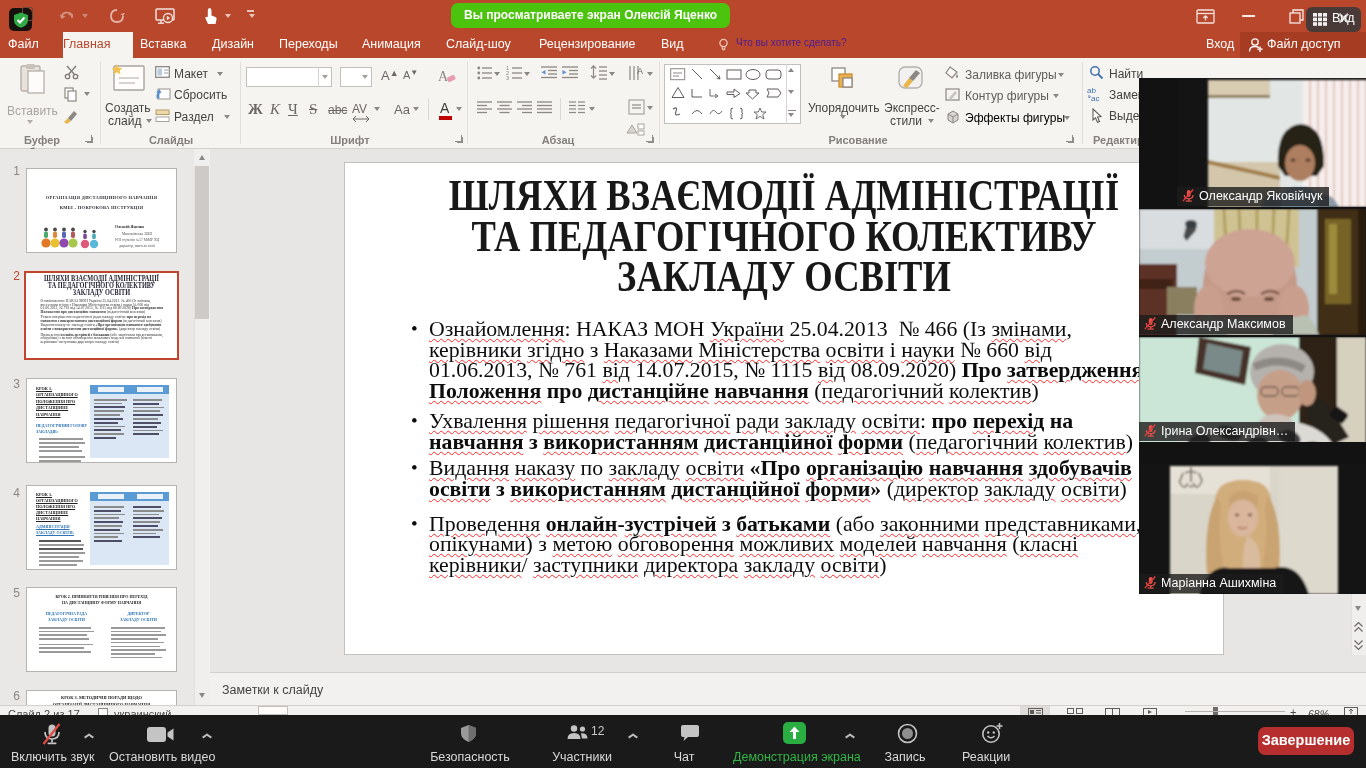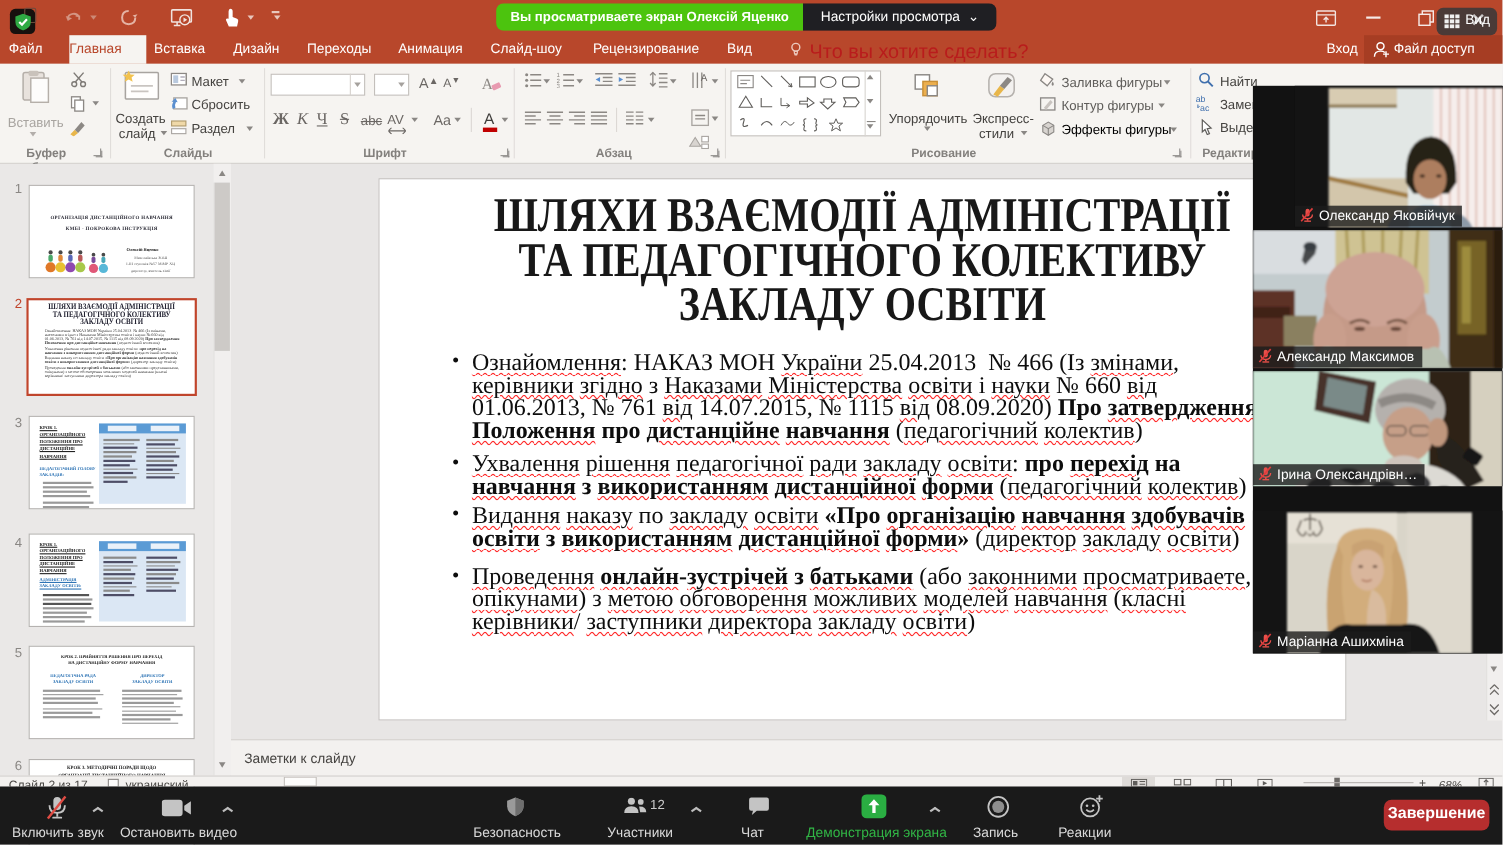--- a/index.html
+++ b/index.html
@@ -117,21 +117,21 @@
     <div class="tab" style="left:212px;width:54px;">Дизайн</div>
     <div class="tab" style="left:279px;width:72px;">Переходы</div>
     <div class="tab" style="left:362px;width:70px;">Анимация</div>
     <div class="tab" style="left:446px;width:74px;">Слайд-шоу</div>
     <div class="tab" style="left:539px;width:112px;">Рецензирование</div>
     <div class="tab" style="left:661px;width:40px;">Вид</div>
     <svg class="abs" style="left:717px;top:6px;" width="13" height="15" viewBox="0 0 13 15">
         <circle cx="6.5" cy="5" r="3.6" fill="none" stroke="#ecc8bd" stroke-width="1.3"></circle>
         <path d="M5 8.5 L8 8.5 L7.7 11 L5.3 11 Z M5.3 11.8 L7.7 11.8" stroke="#ecc8bd" stroke-width="1.1" fill="none"></path>
       </svg>
-    <div class="abs" style="left:736px;top:5px;color:#b91c1c;font-size:18px;">Что вы хотите сделать?</div>
+    <div class="abs" style="left:736px;top:5px;color:#4c1d95;font-size:10px;">Что вы хотите сделать?</div>
     <div class="abs" style="left:1206px;top:5px;color:#fff;font-size:12.5px;">Вход</div>
   </div>
   <div id="share-block">
     <svg class="abs" style="left:7px;top:5px;" width="17" height="17" viewBox="0 0 17 17">
         <circle cx="8" cy="5" r="3.2" fill="none" stroke="#fff" stroke-width="1.3"></circle>
         <path d="M2.5 14.5 Q2.5 9.5 8 9.5 Q10.5 9.5 12 10.7" fill="none" stroke="#fff" stroke-width="1.3"></path>
         <path d="M13 9.5 L13 15 M10.3 12.2 L15.7 12.2" stroke="#fff" stroke-width="1.3"></path>
       </svg>
     <span style="margin-left:27px;">Файл доступ</span>
   </div>
@@ -621,21 +621,21 @@
     <span class="sq">керівники</span> <span class="sq">згідно</span> з <span class="sq">Наказами</span> <span class="sq">Міністерства</span> <span class="sq">освіти</span> і <span class="sq">науки</span> № 660 <span class="sq">від</span><br>
     01.06.2013, № 761 <span class="sq">від</span> 14.07.2015, № 1115 <span class="sq">від</span> 08.09.2020) <b>Про <span class="sq">затвердження</span></b><br>
     <b><span class="sq">Положення</span> про <span class="sq">дистанційне</span> <span class="sq">навчання</span></b> (<span class="sq">педагогічний</span> <span class="sq">колектив</span>)</div>
     <div class="bgap1"></div>
     <div class="blt"><span class="sq">Ухвалення</span> <span class="sq">рішення</span> <span class="sq">педагогічної</span> <span class="sq">ради</span> <span class="sq">закладу</span> <span class="sq">освіти</span>: <b>про <span class="sq">перехід</span> на</b><br>
     <b><span class="sq">навчання</span> з <span class="sq">використанням</span> <span class="sq">дистанційної</span> <span class="sq">форми</span></b> (<span class="sq">педагогічний</span> <span class="sq">колектив</span>)</div>
     <div class="bgap2"></div>
     <div class="blt"><span class="sq">Видання</span> <span class="sq">наказу</span> по <span class="sq">закладу</span> <span class="sq">освіти</span> <b>«Про <span class="sq">організацію</span> <span class="sq">навчання</span> <span class="sq">здобувачів</span></b><br>
     <b><span class="sq">освіти</span> з <span class="sq">використанням</span> <span class="sq">дистанційної</span> <span class="sq">форми</span>»</b> (<span class="sq">директор</span> <span class="sq">закладу</span> <span class="sq">освіти</span>)</div>
     <div class="bgap3"></div>
-    <div class="blt"><span class="sq">Проведення</span> <b><span class="sq">онлайн</span>-<span class="sq">зустрічей</span> з <span class="sq">батьками</span></b> (або <span class="sq">законними</span> <span class="sq">просматриваете</span>,<br>
+    <div class="blt"><span class="sq">Проведення</span> <b><span class="sq">онлайн</span>-<span class="sq">зустрічей</span> з <span class="sq">батьками</span></b> (або <span class="sq">законними</span> <span class="sq">представниками</span>,<br>
     <span class="sq">опікунами</span>) з <span class="sq">метою</span> <span class="sq">обговорення</span> <span class="sq">можливих</span> <span class="sq">моделей</span> <span class="sq">навчання</span> (<span class="sq">класні</span><br>
     <span class="sq">керівники</span>/ <span class="sq">заступники</span> <span class="sq">директора</span> <span class="sq">закладу</span> <span class="sq">освіти</span>)</div>
   </div>
 
   <div id="notesbar">
       <div style="position:absolute;left:12px;top:10px;font-size:12.5px;color:#454340;">Заметки к слайду</div>
     </div>
 
   <div class="abs" style="left:1351px;top:149px;width:15px;height:506px;background:#f1efee;border-left:1px solid #e2dfdd;"></div>
   <div class="abs" style="left:1355px;top:606px;width:0;height:0;border-left:3.5px solid transparent;border-right:3.5px solid transparent;border-top:5px solid #8a8784;"></div>
@@ -921,21 +921,20 @@
         <path d="M6.5 14 Q10 17.5 13.5 14" stroke="#c4c4c4" stroke-width="1.5" fill="none"></path>
         <path d="M18.5 1 L18.5 7 M15.5 4 L21.5 4" stroke="#c4c4c4" stroke-width="1.6"></path>
     </svg>
     <div class="zitem" style="left:962px;width:48px;">Реакции</div>
   </div>
 
   <div id="endbtn">Завершение</div>
 
   <div id="banner">
     <div id="banner-green">Вы просматриваете экран Олексій Яценко</div>
-    <div id="banner-dark">Настройки просмотра &nbsp;⌄</div>
   </div>
   <div id="vid-overlay">
     <div class="abs" style="left:31px;top:2px;color:rgba(235,235,235,0.8);font-size:16px;font-weight:bold;">✕</div>
     <svg class="abs" style="left:7px;top:6px;" width="14" height="13" viewBox="0 0 14 13">
         <g fill="#f0f0f0">
           <rect x="0" y="0" width="4" height="3.6"></rect>
           <rect x="5" y="0" width="4" height="3.6"></rect>
           <rect x="10" y="0" width="4" height="3.6"></rect>
           <rect x="0" y="4.6" width="4" height="3.6"></rect>
           <rect x="5" y="4.6" width="4" height="3.6"></rect>

